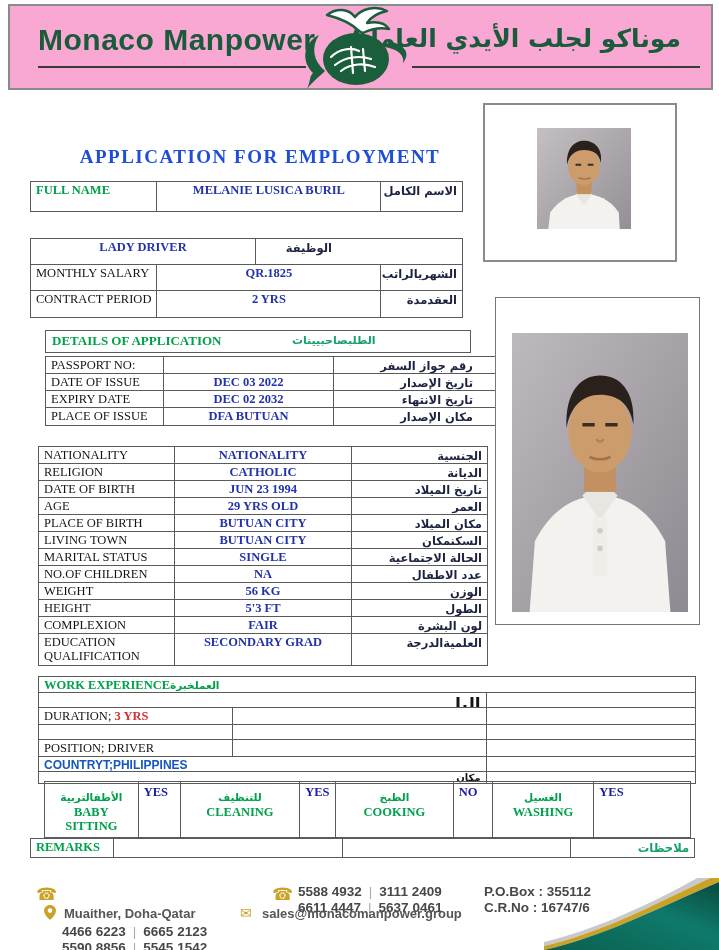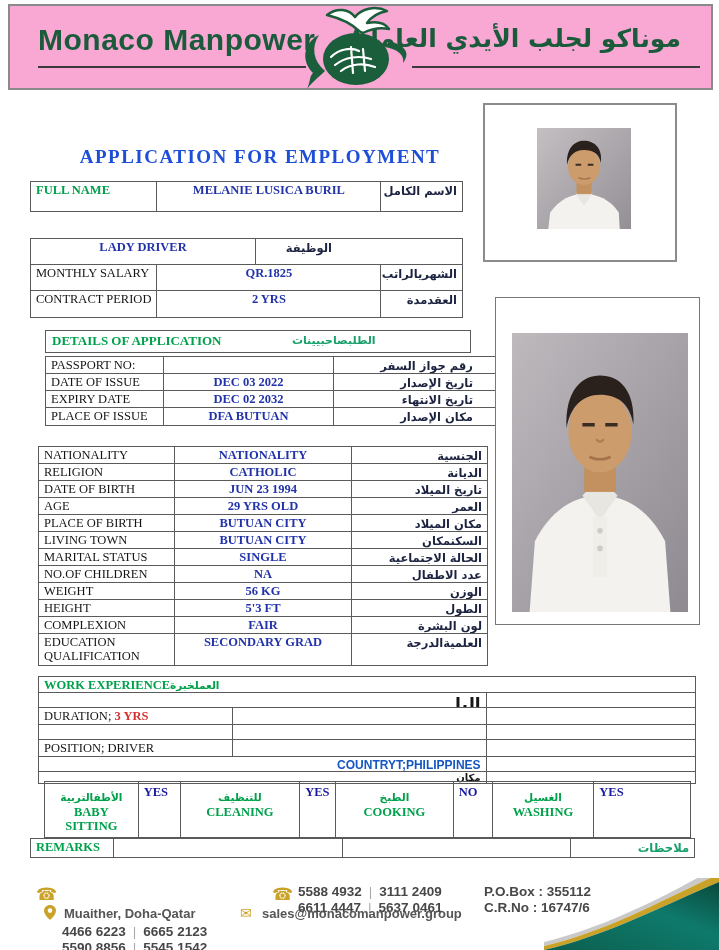--- a/index.html
+++ b/index.html
@@ -51,21 +51,21 @@
   .c1c{width:137px;} .c2c{width:177px;} .c3c{width:136px;}
   
   .work-tbl{left:38px;top:676px;width:658px;}
   .wh{height:16px;} .w15{height:15px;} .w16{height:17px;}
   .work-hdr-en{color:#00a14b;font-weight:bold;font-size:12.5px;}
   .work-hdr-ar{color:#00a14b;font-weight:bold;font-size:10.5px;font-family:"DejaVu Sans",sans-serif;}
   .cw1{width:195px;} .cw2{width:254px;} .cwL{width:449px;} .cwR{width:209px;}
   .ar-plain{text-align:right;direction:rtl;color:#161616;font-weight:bold;font-size:17px;
             font-family:"DejaVu Sans",sans-serif;}
   .red{color:#d43030;font-weight:bold;}
-  .country{color:#1557c0;font-weight:bold;font-family:"Liberation Sans",sans-serif;font-size:12px;text-align:right;}
+  .country{color:#1557c0;font-weight:bold;font-family:"Liberation Sans",sans-serif;font-size:12px;}
   
   .skills-tbl{left:44px;top:781px;width:647px;height:57px;}
   .skills-tbl .t-row{height:56px;}
   .skill-cell{text-align:center;padding-top:9px;white-space:normal;}
   .skill-ar{color:#00a14b;font-weight:bold;font-size:10.5px;font-family:"DejaVu Sans",sans-serif;display:block;}
   .skill-en{color:#00a14b;font-weight:bold;font-size:12.5px;display:block;line-height:14px;margin-top:2px;}
   .ans{color:#1a1aa0;font-weight:bold;font-size:12.5px;padding-top:3px;}
   .s1{width:94px;} .s2{width:42px;} .s3{width:120px;} .s4{width:36px;}
   .s5{width:118px;} .s6{width:39px;} .s7{width:102px;} .s8{width:96px;}
   

